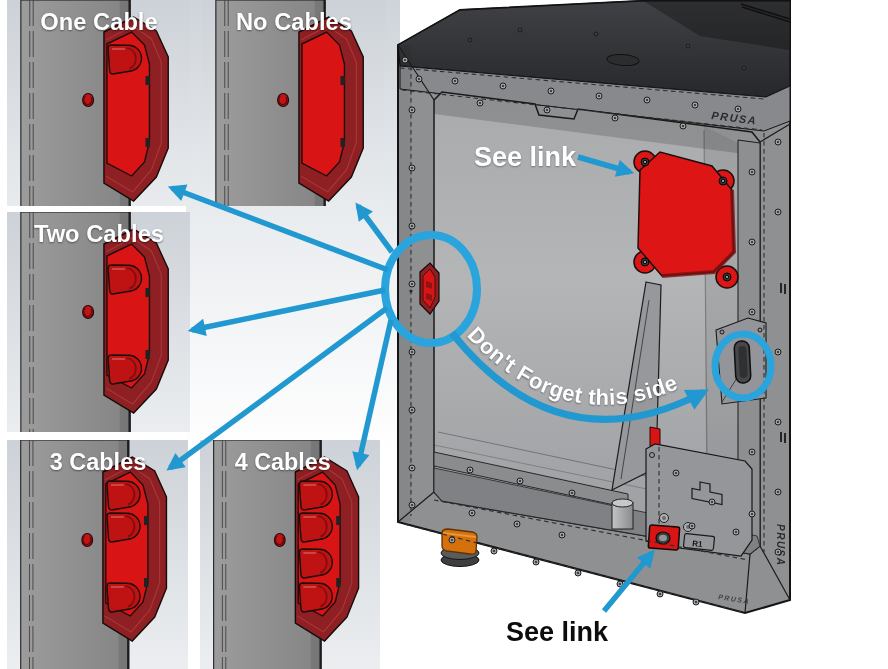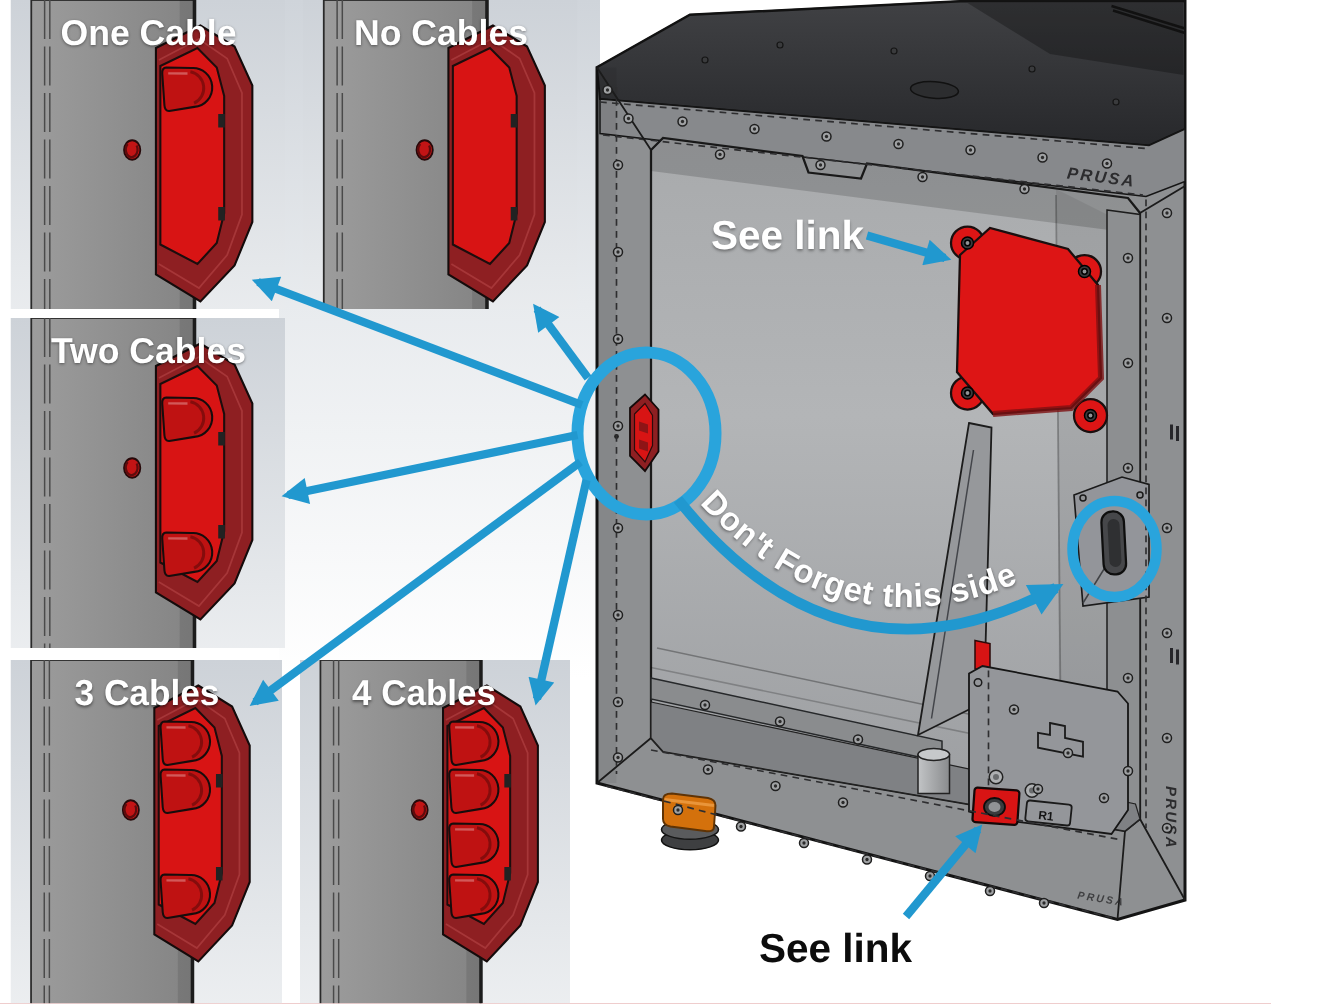--- a/index.html
+++ b/index.html
@@ -1,16 +1,16 @@
 <!DOCTYPE html>
 <html><head>
 <meta charset="utf-8">
 <style>
   html,body{margin:0;padding:0;background:#fff;}
-  .stage{position:relative;width:888px;height:669px;background:#b91c1c;overflow:hidden;}
+  .stage{position:relative;width:888px;height:669px;background:#5eead4;overflow:hidden;}
   svg{display:block;}
   text{font-family:"Liberation Sans",sans-serif;}
   .panel-label{font-weight:bold;font-size:24px;fill:#ffffff;text-shadow:0 1px 2px rgba(0,0,0,.45);}
   .see-label-top{font-weight:bold;font-size:27px;fill:#ffffff;text-shadow:0 1px 2px rgba(0,0,0,.35);}
   .see-label-bottom{font-weight:bold;font-size:27px;fill:#0c0c0c;}
   .curve-label{font-weight:bold;font-size:22px;fill:#ffffff;letter-spacing:.5px;text-shadow:0 1px 2px rgba(0,0,0,.4);}
   .brand{font-weight:bold;font-size:11px;fill:#2c2c2e;letter-spacing:1.5px;font-style:italic;}
   .tiny{font-weight:bold;font-size:8px;fill:#151515;}
   .ring{fill:none;stroke:#29a4dc;stroke-width:8;}
   .ring2{fill:none;stroke:#29a4dc;stroke-width:7;}

